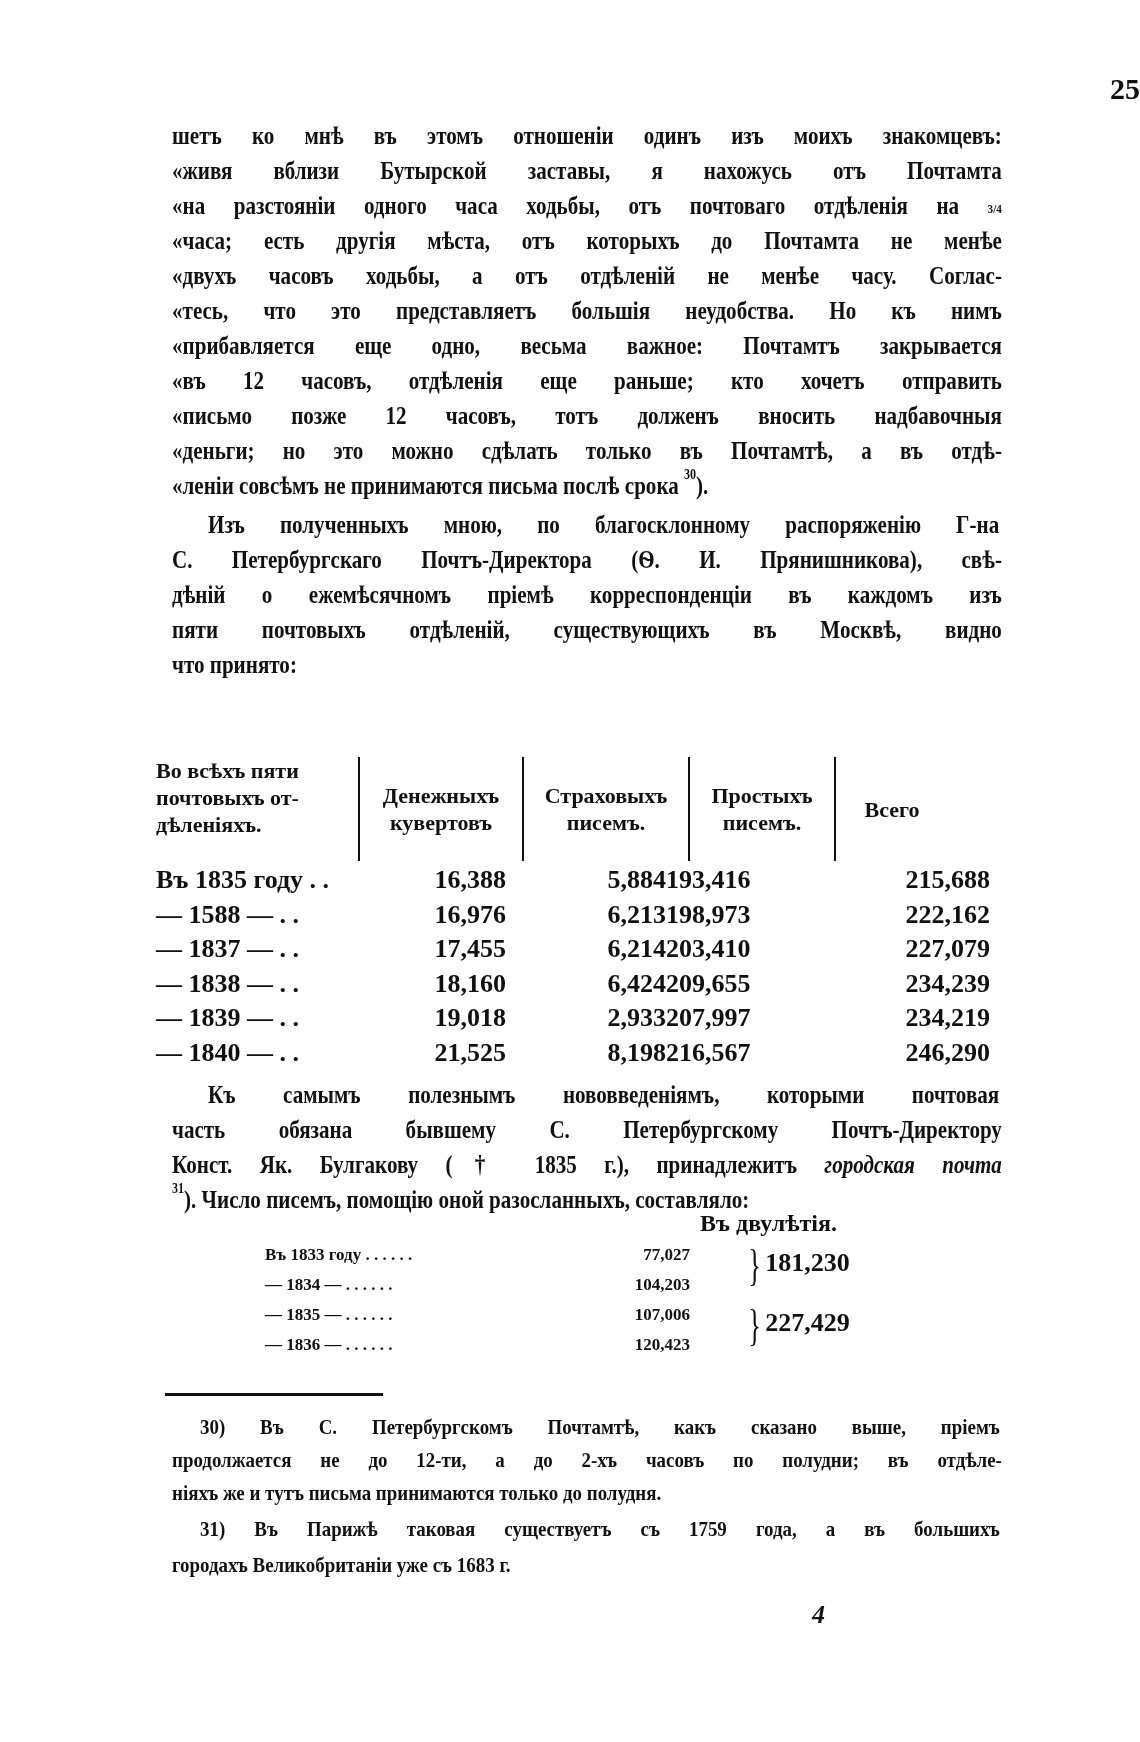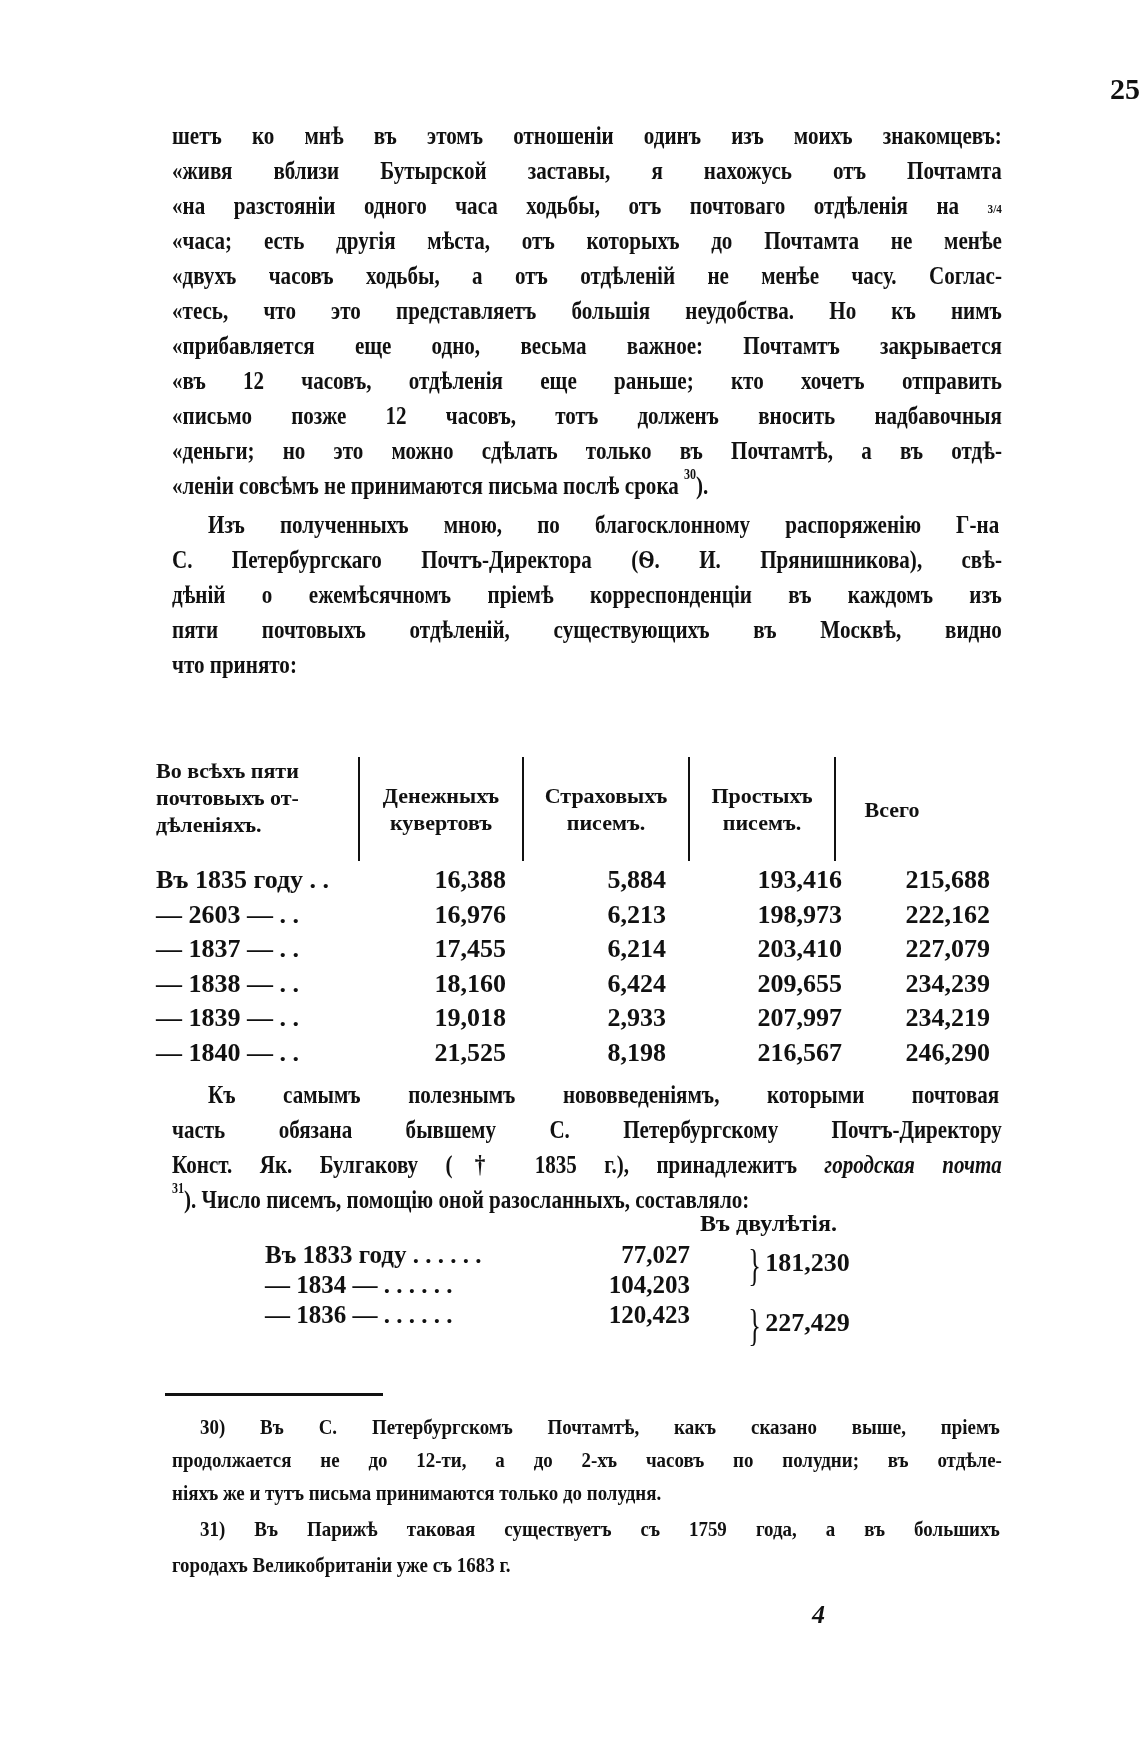--- a/index.html
+++ b/index.html
@@ -24,26 +24,26 @@
   .t1 .hc.c0 { width: 196px; text-align: left; display: block; padding-top: 2px; }
   .t1 .hc.c1 { width: 150px; }
   .t1 .hc.c2 { width: 152px; }
   .t1 .hc.c3 { width: 132px; }
   .t1 .hc.c4 { width: 100px; }
   .t1 .row { display: flex; font-size: 26px; height: 34.5px; line-height: 34.5px; }
   .t1 .row span { display: inline-block; }
   .t1 .r0 { width: 225px; }
   .t1 .r1 { width: 125px; text-align: right; }
   .t1 .r2 { width: 160px; text-align: right; }
-  .t1 .r3 { width: 176px; text-align: right; }
+  .t1 .r3 { width: 176px; }
   .t1 .r4 { width: 148px; text-align: right; }
 
   
   .t2head { position: absolute; left: 700px; top: 1210px; font-size: 24px; font-weight: bold; }
-  .t2 { position: absolute; left: 265px; top: 1240px; font-weight: bold; font-size: 25px; }
+  .t2 { position: absolute; left: 265px; top: 1240px; font-weight: bold; font-size: 17px; }
   .t2 .row { display: flex; height: 30px; line-height: 30px; }
   .t2 .y { width: 300px; }
   .t2 .v { width: 125px; text-align: right; }
   .brace { position: absolute; font-size: 26px; font-weight: bold; margin-left: 46px; }
   .brace .bg { font-size: 44px; font-weight: normal; vertical-align: middle; transform: scaleX(0.6); display: inline-block; }
 
   .rule { position: absolute; left: 165px; top: 1393px; width: 218px; height: 3px; background: #111; }
   .fn { position: absolute; left: 172px; width: 965px; font-size: 22px; line-height: 34px; white-space: nowrap;
         font-weight: bold; text-align: justify; text-align-last: justify; transform-origin: left top; transform: scaleX(0.86); }
   .fn.last { text-align-last: left; }
@@ -86,21 +86,21 @@
       <div class="hc c4">Всего</div>
     </div>
     <div class="row">
         <span class="r0">Въ 1835 году . .</span>
         <span class="r1">16,388</span>
         <span class="r2">5,884</span>
         <span class="r3">193,416</span>
         <span class="r4">215,688</span>
       </div>
     <div class="row">
-        <span class="r0">— 2603 — . .</span>
+        <span class="r0">— 1588 — . .</span>
         <span class="r1">16,976</span>
         <span class="r2">6,213</span>
         <span class="r3">198,973</span>
         <span class="r4">222,162</span>
       </div>
     <div class="row">
         <span class="r0">— 1837 — . .</span>
         <span class="r1">17,455</span>
         <span class="r2">6,214</span>
         <span class="r3">203,410</span>
@@ -138,20 +138,24 @@
   <div class="t2">
     <div class="row">
         <span class="y">Въ 1833 году . . . . . .</span>
         <span class="v">77,027</span>
       </div>
     <div class="row">
         <span class="y">— 1834 — . . . . . .</span>
         <span class="v">104,203</span>
       </div>
     <div class="row">
+        <span class="y">— 1835 — . . . . . .</span>
+        <span class="v">107,006</span>
+      </div>
+    <div class="row">
         <span class="y">— 1836 — . . . . . .</span>
         <span class="v">120,423</span>
       </div>
   </div>
   <div class="brace" style="left:698px; top:1240px"><span class="bg">}</span><span>181,230</span></div>
   <div class="brace" style="left:698px; top:1300px"><span class="bg">}</span><span>227,429</span></div>
 
   <div class="rule"></div>
 
   <div class="fn" style="top:1410px; left:200px; width:930px">30) Въ С. Петербургскомъ Почтамтѣ, какъ сказано выше, пріемъ</div>

